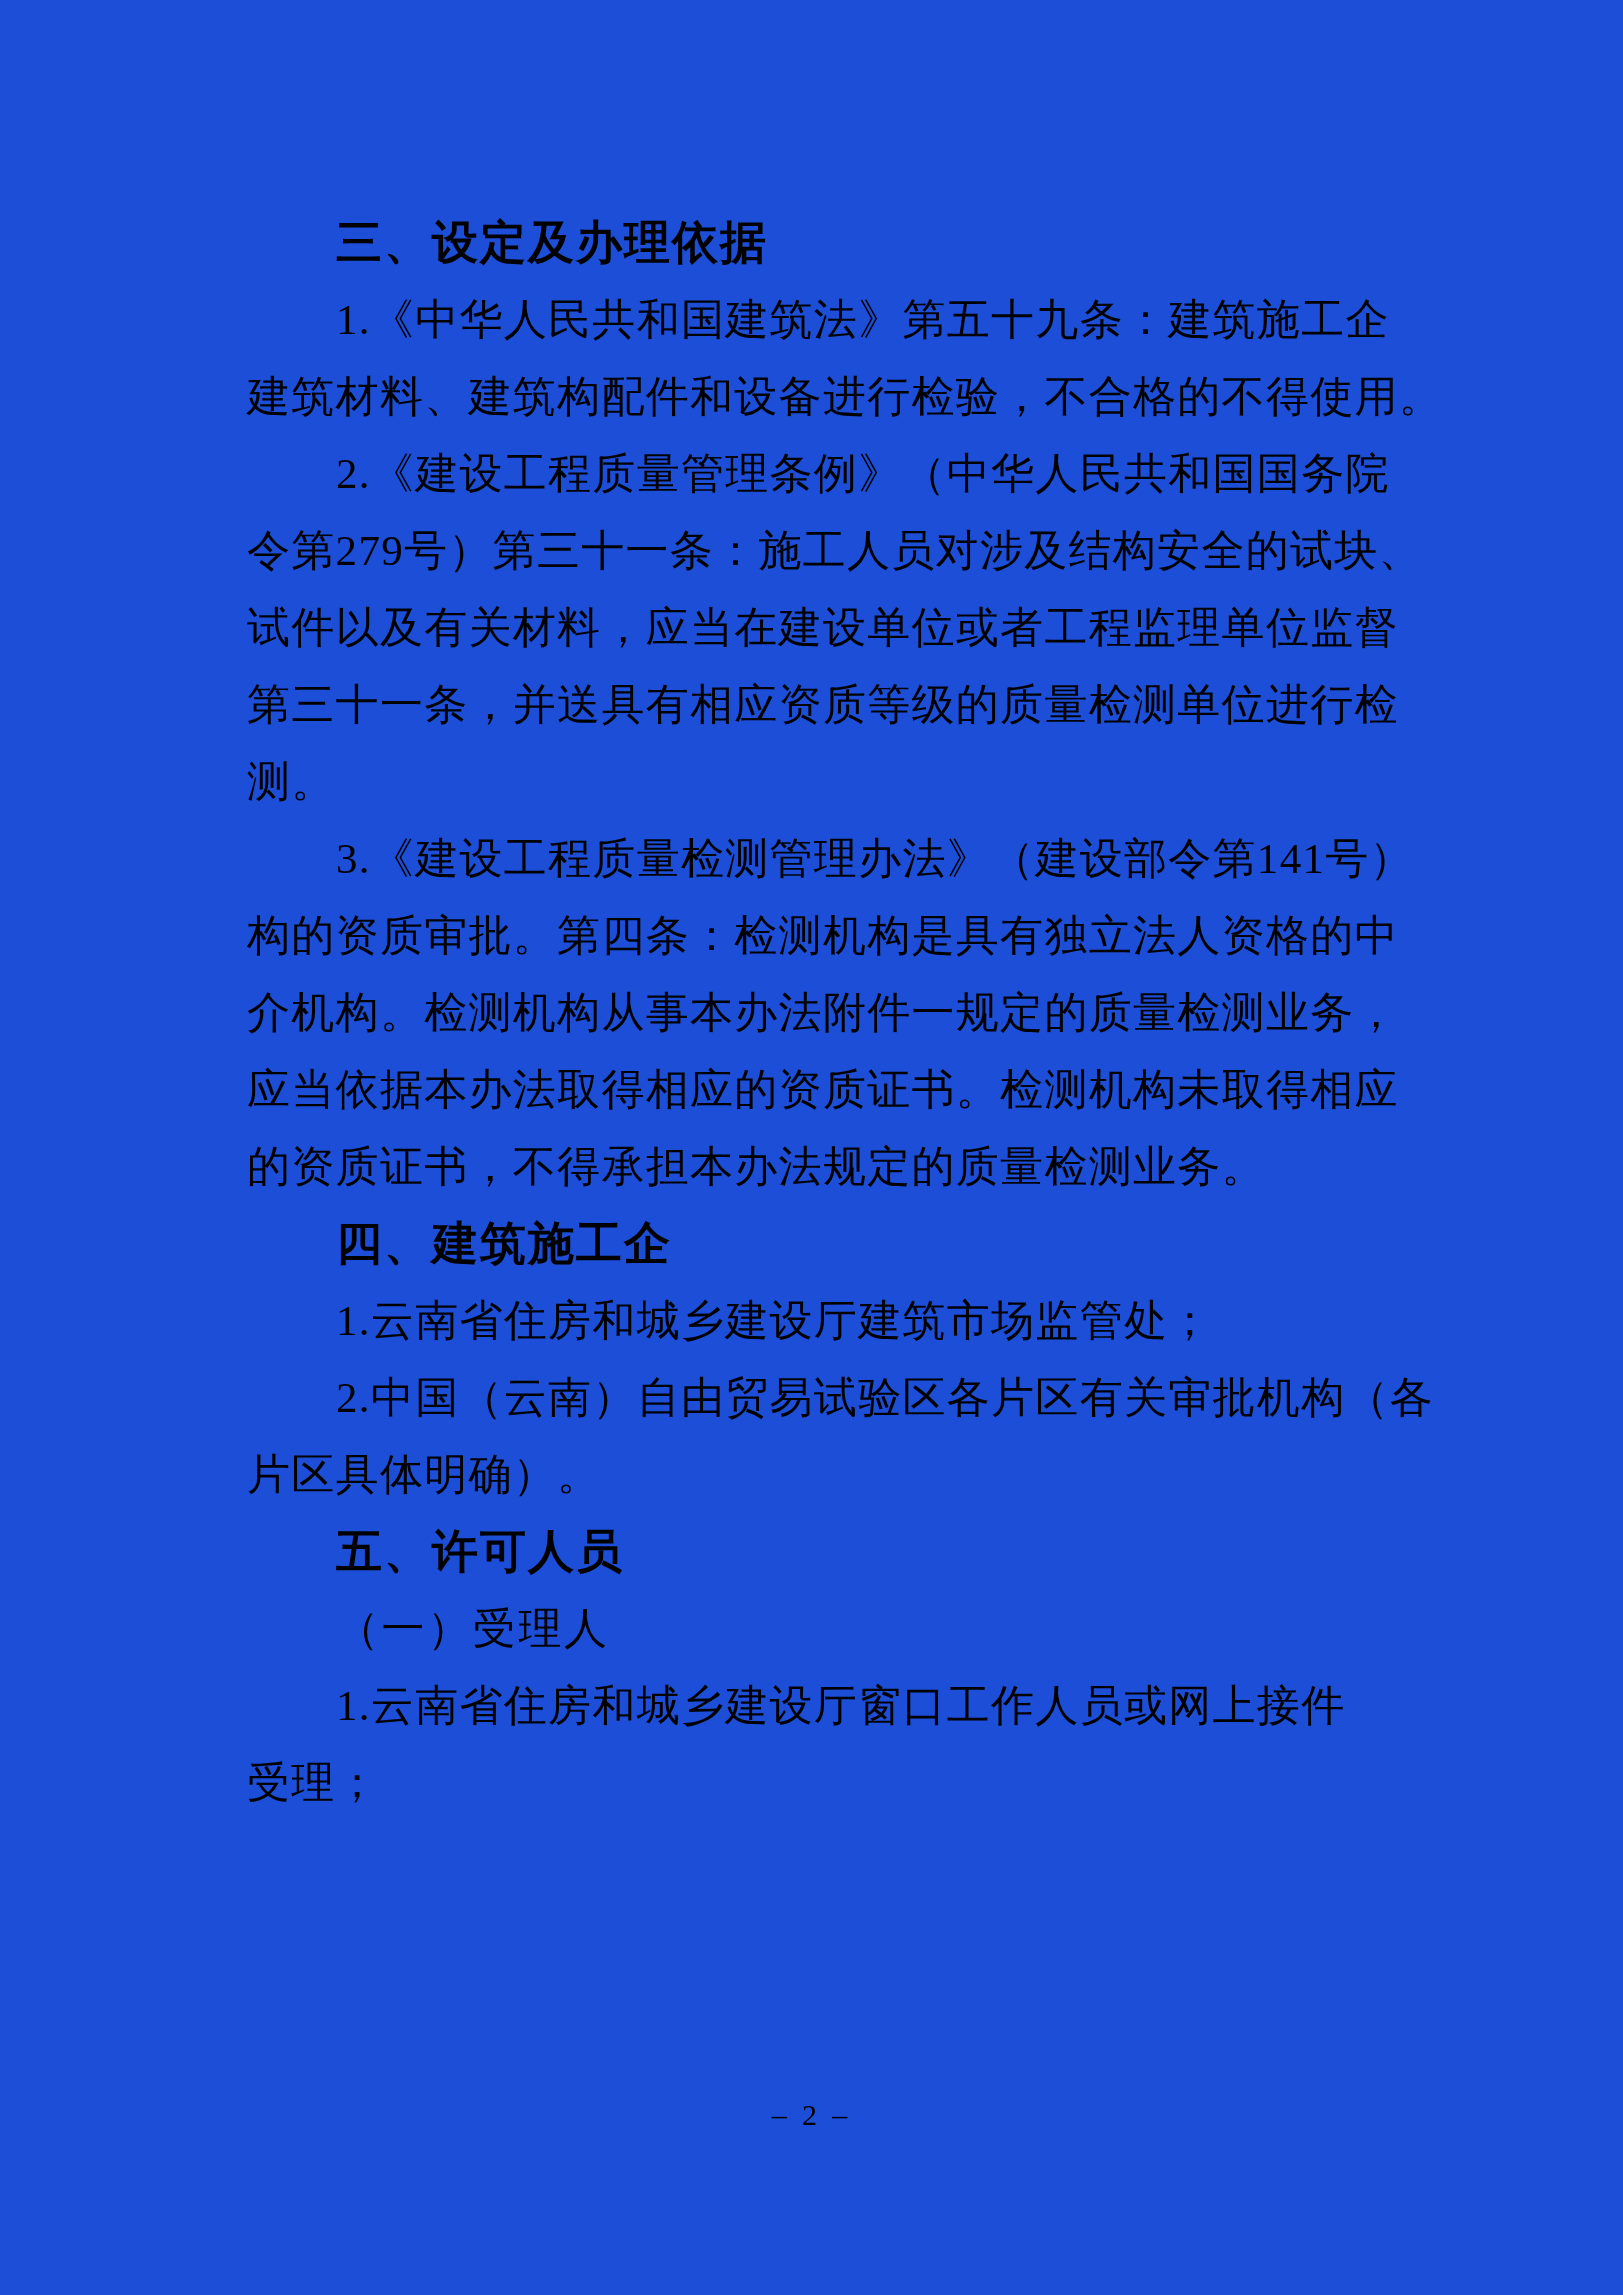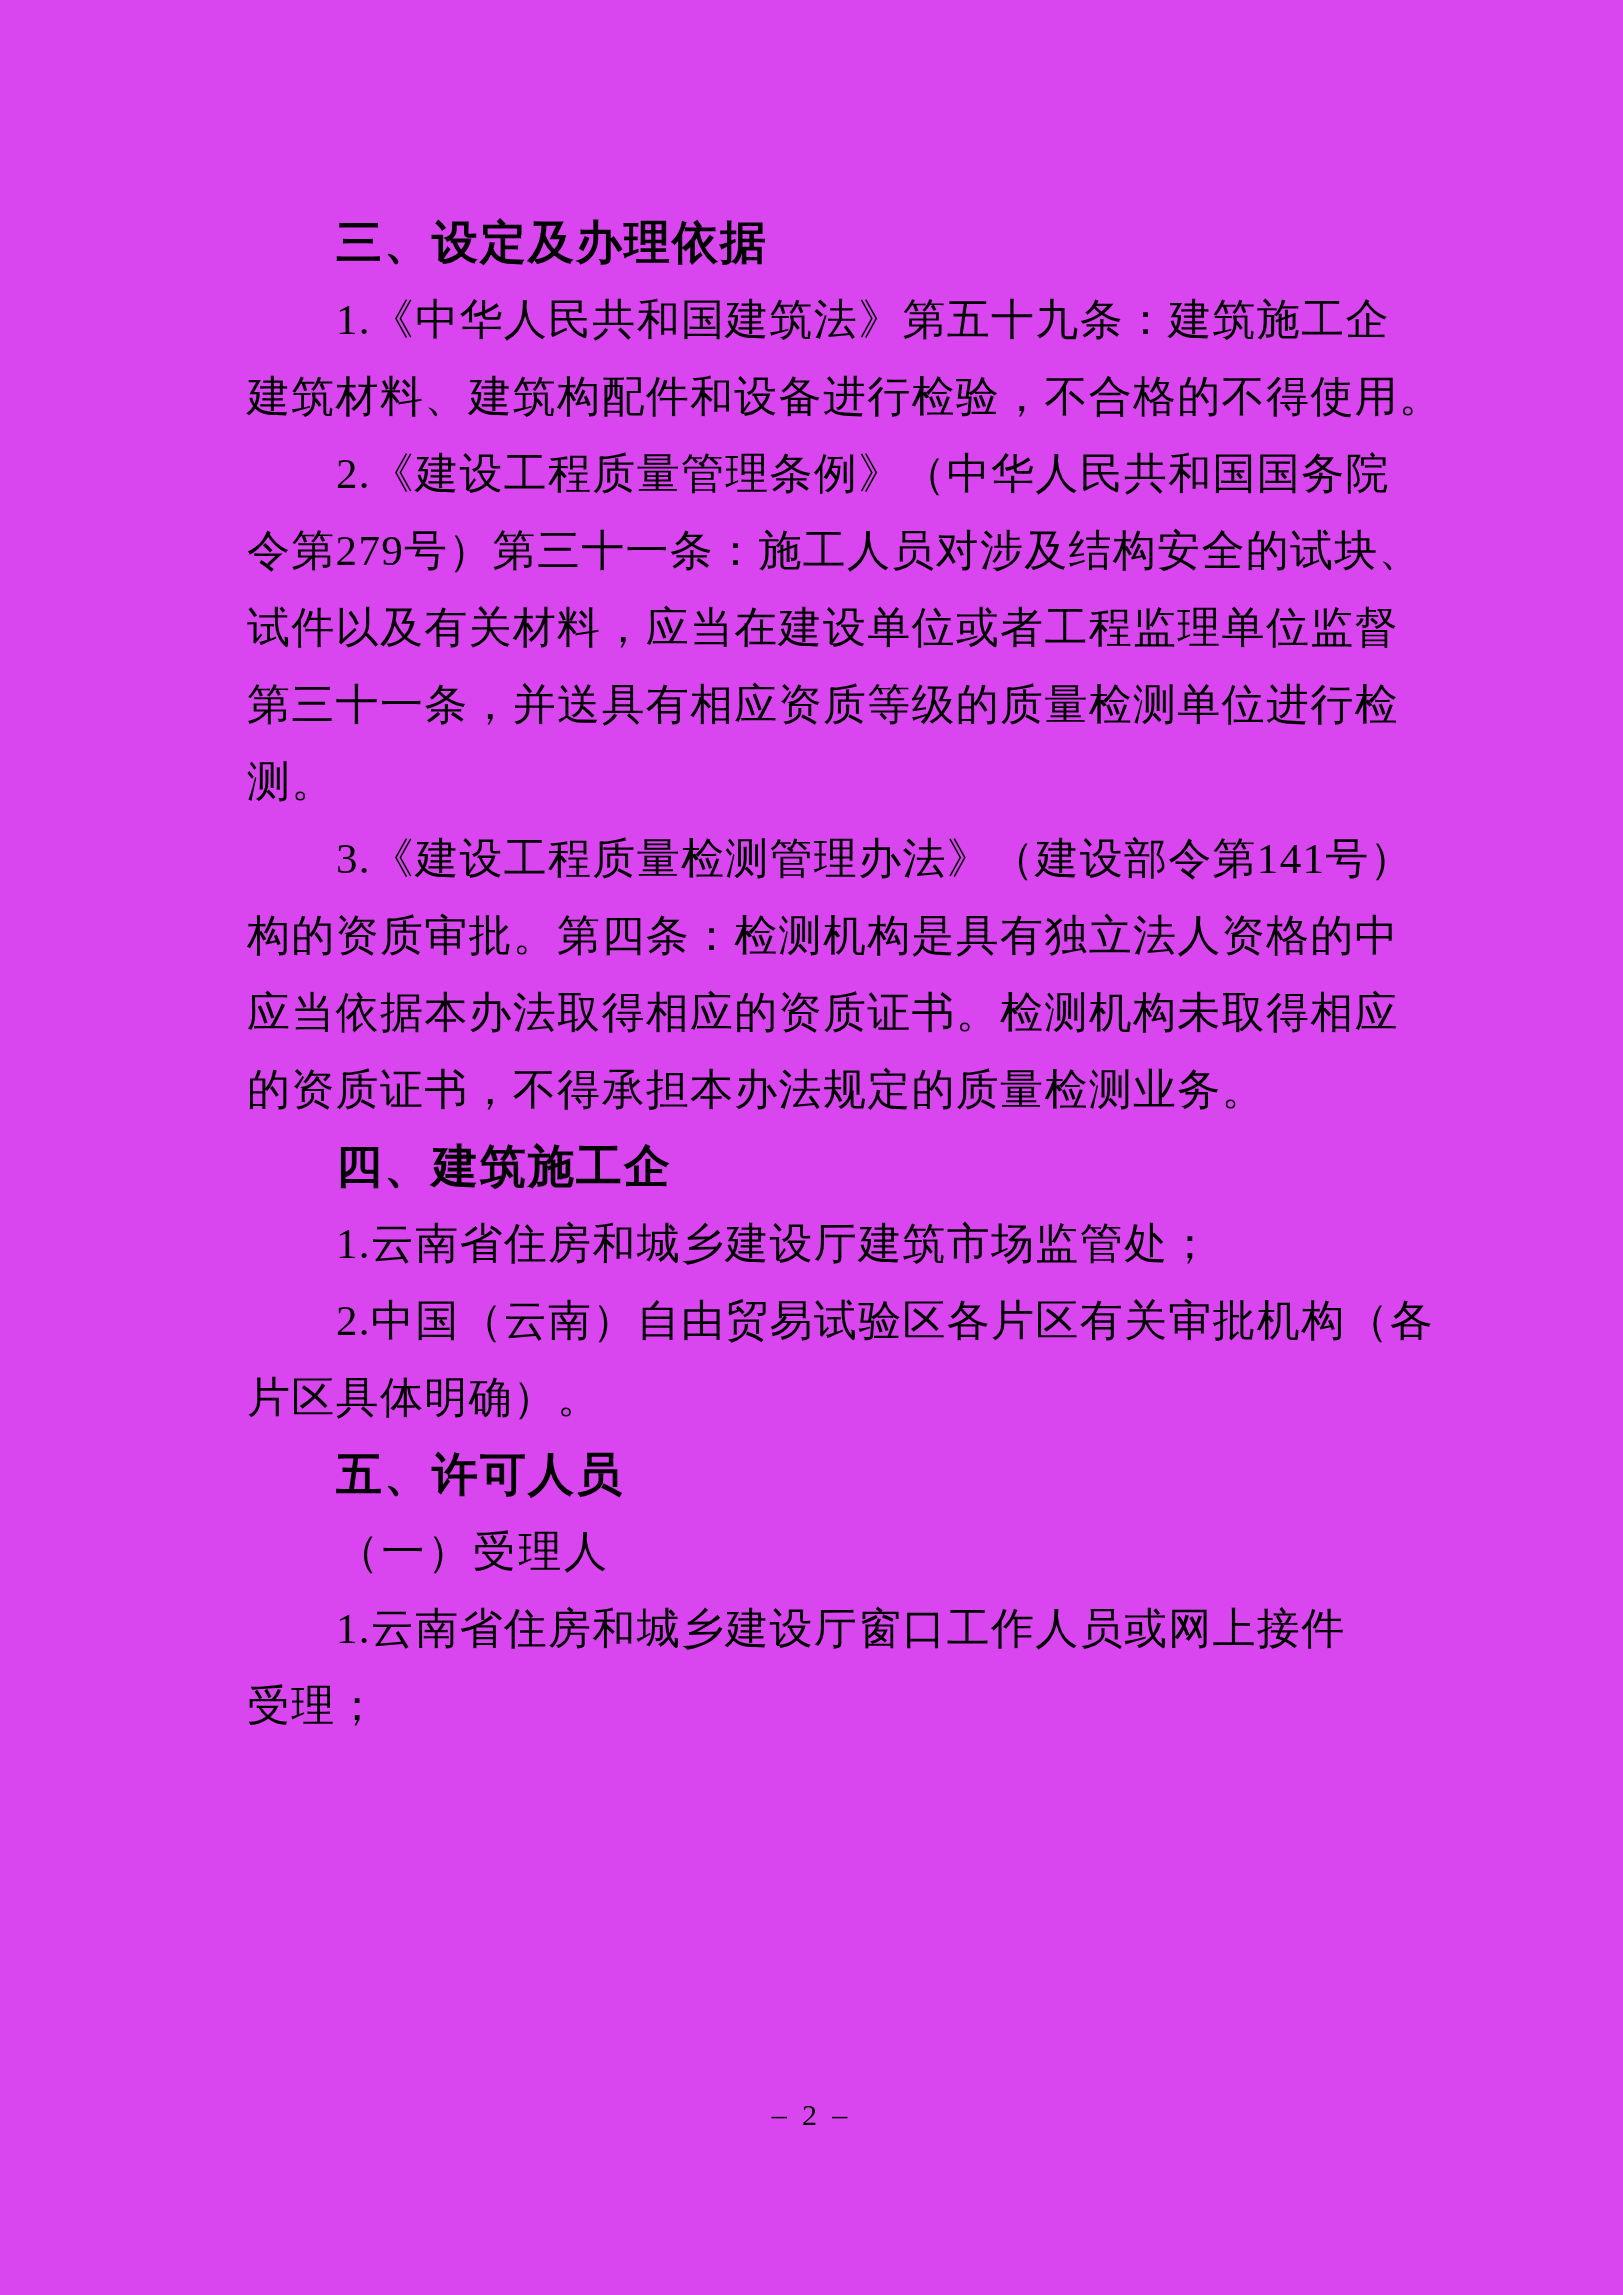--- a/index.html
+++ b/index.html
@@ -11,21 +11,21 @@
     width: 1623px;
     height: 2295px;
     position: relative;
     color: #000000;
   }
   .page {
     position: absolute;
     top: 0; left: 0;
     width: 1623px;
     height: 2295px;
-    background: #d946ef;
+    background: #1d4ed8;
     box-sizing: border-box;
     padding: 204px 236px 0 247px;
   }
   .line {
     height: 77px;
     line-height: 77px;
     white-space: nowrap;
     font-size: 43px;
     letter-spacing: 1.3px;
     font-family: "Liberation Serif", "DejaVu Serif", serif;
@@ -63,20 +63,21 @@
   <div class="line heading indent">三、设定及办理依据</div>
   <div class="line indent">1.《中华人民共和国建筑法》第五十九条：建筑施工企</div>
   <div class="line">建筑材料、建筑构配件和设备进行检验，不合格的不得使用。</div>
   <div class="line indent">2.《建设工程质量管理条例》（中华人民共和国国务院</div>
   <div class="line">令第279号）第三十一条：施工人员对涉及结构安全的试块、</div>
   <div class="line">试件以及有关材料，应当在建设单位或者工程监理单位监督</div>
   <div class="line">第三十一条，并送具有相应资质等级的质量检测单位进行检</div>
   <div class="line">测。</div>
   <div class="line indent">3.《建设工程质量检测管理办法》（建设部令第141号）</div>
   <div class="line">构的资质审批。第四条：检测机构是具有独立法人资格的中</div>
+  <div class="line">介机构。检测机构从事本办法附件一规定的质量检测业务，</div>
   <div class="line">应当依据本办法取得相应的资质证书。检测机构未取得相应</div>
   <div class="line">的资质证书，不得承担本办法规定的质量检测业务。</div>
   <div class="line heading indent">四、建筑施工企</div>
   <div class="line indent">1.云南省住房和城乡建设厅建筑市场监管处；</div>
   <div class="line indent">2.中国（云南）自由贸易试验区各片区有关审批机构（各</div>
   <div class="line">片区具体明确）。</div>
   <div class="line heading indent">五、许可人员</div>
   <div class="line subheading indent">（一）受理人</div>
   <div class="line indent">1.云南省住房和城乡建设厅窗口工作人员或网上接件</div>
   <div class="line">受理；</div>

